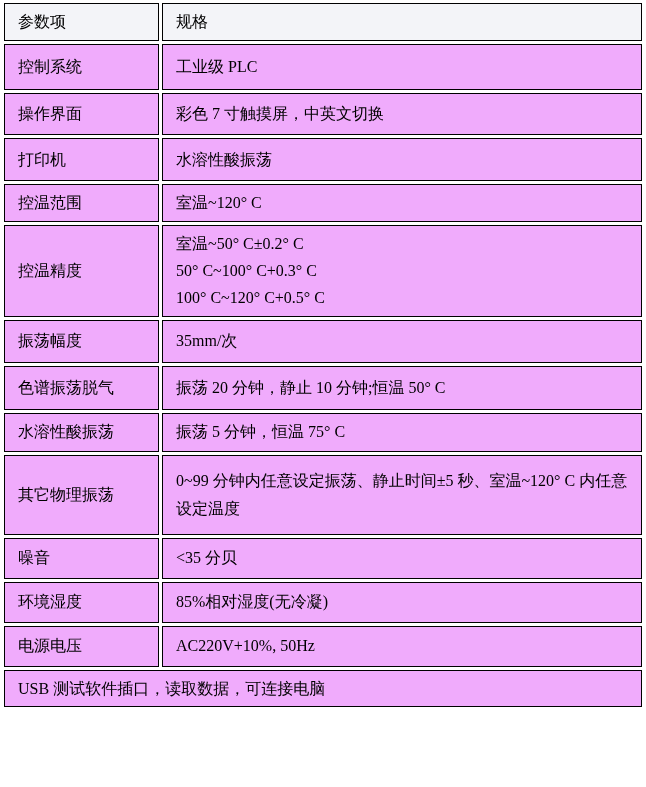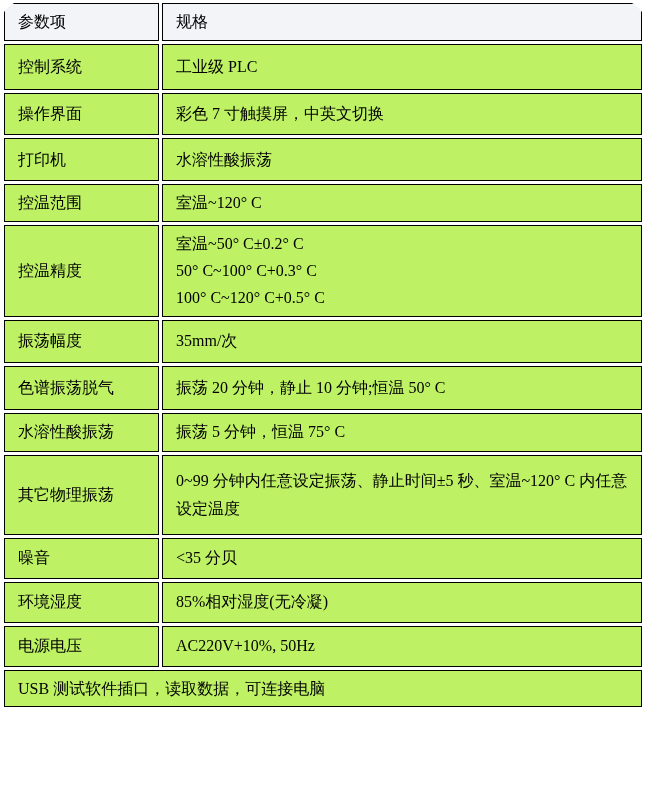--- a/index.html
+++ b/index.html
@@ -8,35 +8,34 @@
     background: #ffffff;
     width: 646px;
     font-family: "Liberation Serif", "DejaVu Serif", serif;
     color: #000000;
   }
   .page {
     width: 646px;
     height: 787px;
     box-sizing: border-box;
     overflow: hidden;
-    border-radius: 26px;
   }
   table.spec {
     border-collapse: separate;
     border-spacing: 3px;
     width: 644px;
     margin: 0 1px;
     table-layout: fixed;
     font-size: 16px;
   }
   col.c1 { width: 155px; }
   col.c2 { width: auto; }
   th, td {
     border: 1px solid #000000;
-    background: #bef264;
+    background: #f0abfc;
     padding: 4px 10px 4px 13px;
     text-align: left;
     vertical-align: middle;
     font-weight: normal;
     line-height: 1.7;
     white-space: pre-line;
     overflow: hidden;
     box-sizing: border-box;
   }
   th {

